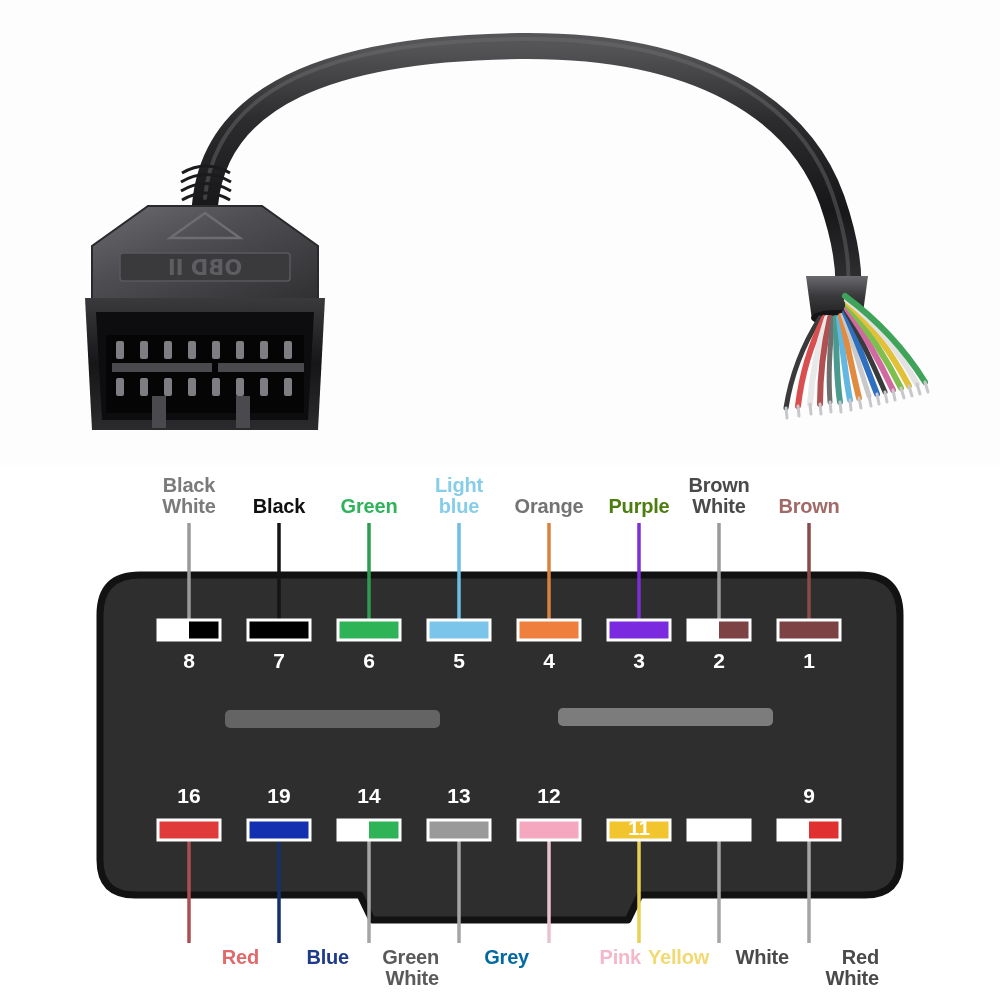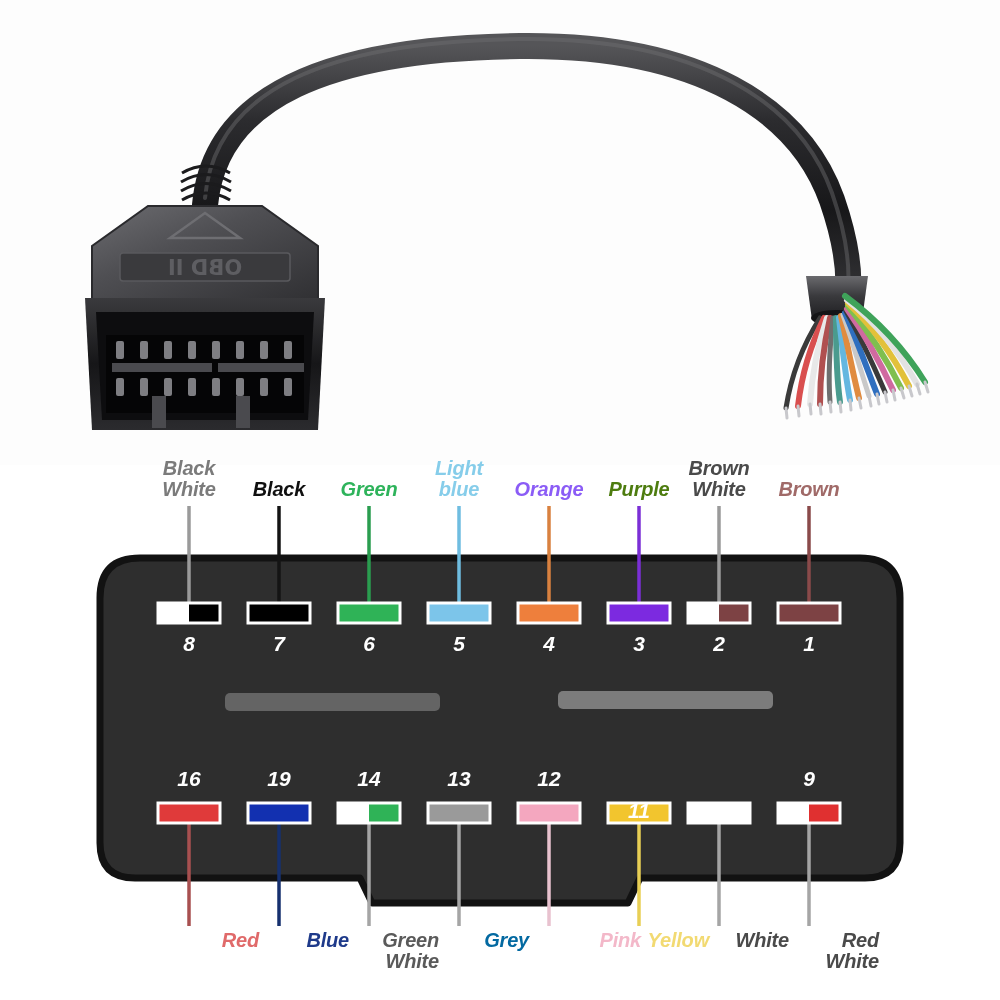--- a/index.html
+++ b/index.html
@@ -23,22 +23,22 @@
     position: absolute;
     left: 0; top: 0;
     width: 1000px; height: 465px;
     background: #fdfdfd;
   }
   .photo-svg { position: absolute; left: 0; top: 0; }
 
   
   .diagram {
     position: absolute;
-    left: 0; top: 448px;
-    width: 1000px; height: 535px; font-style: italic;
+    left: 0; top: 465px;
+    width: 1000px; height: 535px;
   }
   .diagram-svg { position: absolute; left: 0; top: 0; }
 
   
   .lbl {
     position: absolute;
     text-align: center;
     font-weight: bold;
     font-size: 20px;
     line-height: 21px;
@@ -296,21 +296,21 @@
         </g>
     </svg>
 
     <div id="labels-layer">
         <div class="lbl lbl-top" style="left: 189px; top: 52px; color: rgb(123, 123, 123); width: 140px;">Black
 White</div>
         <div class="lbl lbl-top" style="left: 279px; top: 52px; color: rgb(16, 16, 16); width: 140px;">Black</div>
         <div class="lbl lbl-top" style="left: 369px; top: 52px; color: rgb(46, 179, 91); width: 140px;">Green</div>
         <div class="lbl lbl-top" style="left: 459px; top: 52px; color: rgb(134, 205, 234); width: 140px;">Light
 blue</div>
-        <div class="lbl lbl-top" style="left: 549px; top: 52px; color: #8b5cf6; width: 140px;">Orange</div>
+        <div class="lbl lbl-top" style="left: 549px; top: 52px; color: #737373; width: 140px;">Orange</div>
         <div class="lbl lbl-top" style="left: 639px; top: 52px; color: #4d7c0f; width: 140px;">Purple</div>
         <div class="lbl lbl-top" style="left: 719px; top: 52px; color: rgb(74, 74, 74); width: 140px;">Brown
 White</div>
         <div class="lbl lbl-top" style="left: 809px; top: 52px; color: rgb(160, 106, 104); width: 140px;">Brown</div>
         <div class="lbl lbl-bot" style="left: 189px; top: 482px; color: rgb(224, 106, 106); width: 140px;">Red</div>
         <div class="lbl lbl-bot" style="left: 279px; top: 482px; color: rgb(30, 58, 138); width: 140px;">Blue</div>
         <div class="lbl lbl-bot" style="left: 369px; top: 482px; color: rgb(90, 90, 90); width: 140px;">Green
 White</div>
         <div class="lbl lbl-bot" style="left: 459px; top: 482px; color: #0369a1; width: 140px;">Grey</div>
         <div class="lbl lbl-bot" style="left: 549px; top: 482px; color: rgb(243, 184, 201); width: 140px; padding-left: 44px;">Pink</div>

